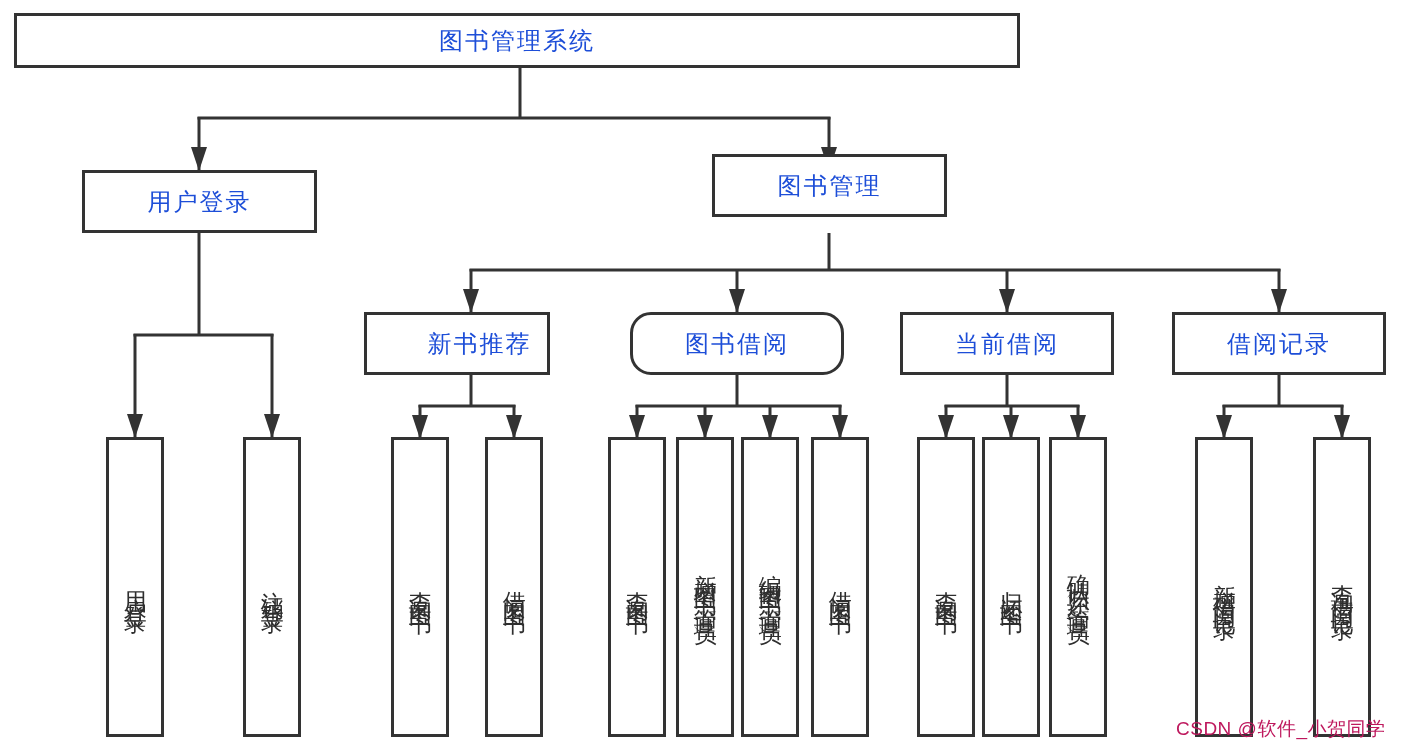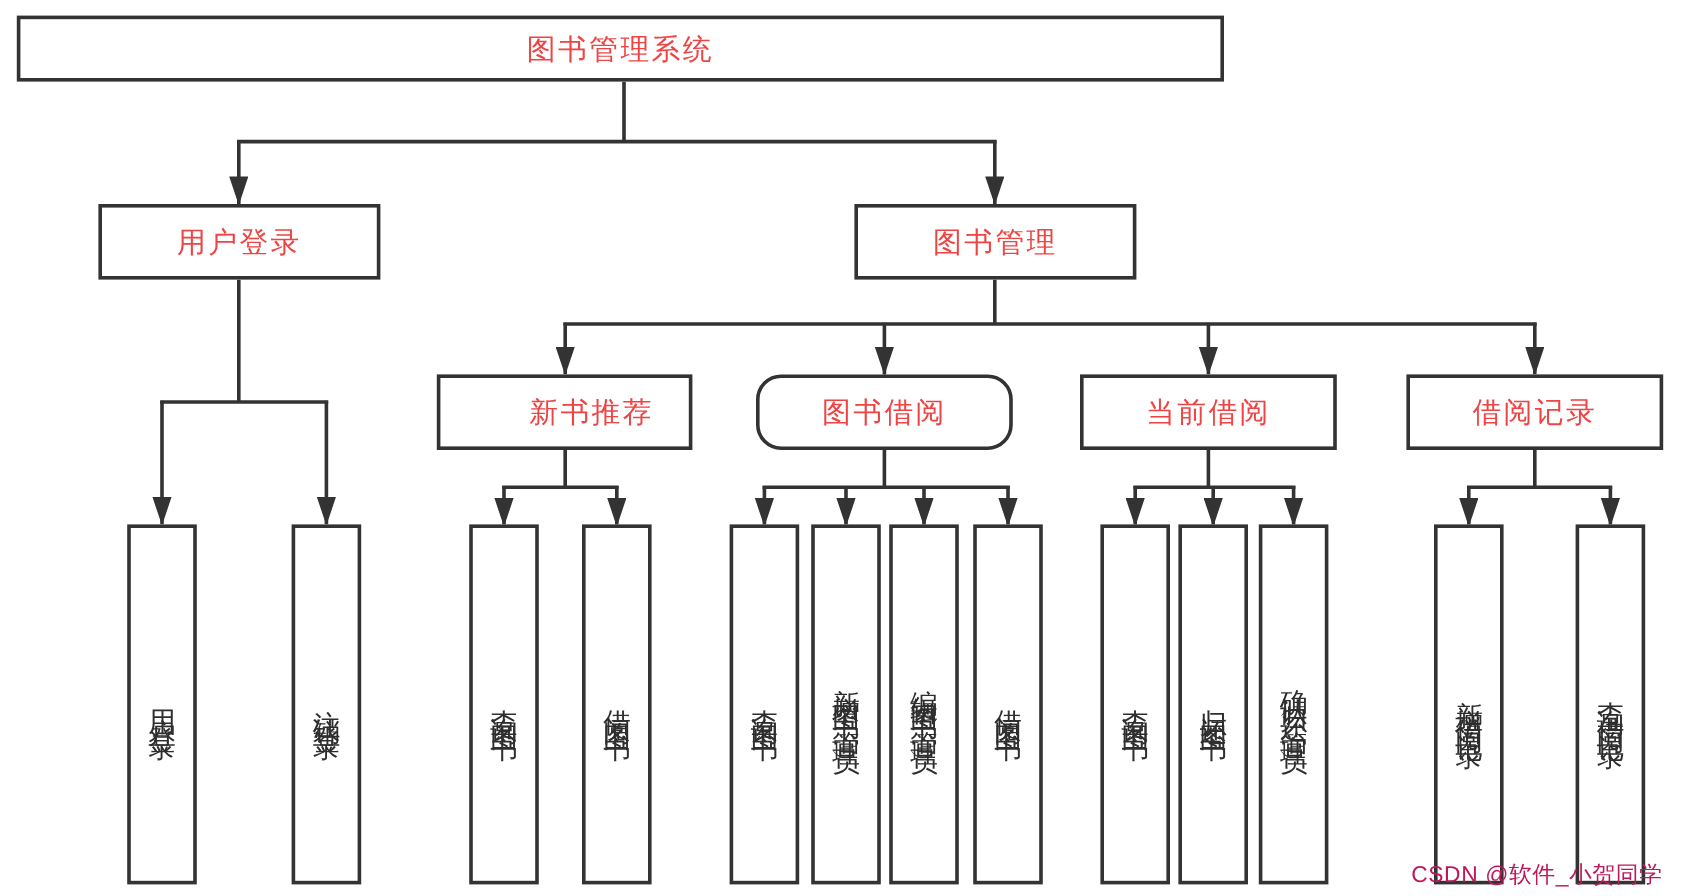--- a/index.html
+++ b/index.html
@@ -8,21 +8,21 @@
     width:1405px;height:747px;
     background:#ffffff;
     font-family:"Liberation Sans","DejaVu Sans",sans-serif;
     overflow:hidden;
   }
   #wires{position:absolute;left:0;top:0;width:1405px;height:747px;}
   .hbox{
     position:absolute;box-sizing:border-box;
     border:3px solid #333333;background:#ffffff;
     display:flex;align-items:center;justify-content:center;
-    font-size:24px;letter-spacing:2px;color:#ef4444;
+    font-size:24px;letter-spacing:2px;color:#1d4ed8;
     white-space:nowrap;z-index:2;
   }
   .vbox{
     position:absolute;box-sizing:border-box;
     border:3px solid #333333;background:#ffffff;
     display:flex;align-items:center;justify-content:center;
     z-index:2;
   }
   .vbox span{
     writing-mode:vertical-rl;text-orientation:mixed;
@@ -78,23 +78,23 @@
     <line x1="1011" y1="405" x2="1011" y2="438" stroke="#333333" stroke-width="3" marker-end="url(#ah)"></line>
     <line x1="1078" y1="405" x2="1078" y2="438" stroke="#333333" stroke-width="3" marker-end="url(#ah)"></line>
 
     <line x1="1224" y1="405" x2="1224" y2="438" stroke="#333333" stroke-width="3" marker-end="url(#ah)"></line>
     <line x1="1342" y1="405" x2="1342" y2="438" stroke="#333333" stroke-width="3" marker-end="url(#ah)"></line>
   </svg>
 
   <div class="hbox" style="left:14px;top:13px;width:1006px;height:55px;">图书管理系统</div>
 
   <div class="hbox" style="left:82px;top:170px;width:235px;height:63px;">用户登录</div>
-  <div class="hbox" style="left:712px;top:170px;width:235px;height:63px;">图书管理</div>
+  <div class="hbox" style="left:712px;top:154px;width:235px;height:63px;">图书管理</div>
 
-  <div class="hbox" style="left:364px;top:312px;width:213px;height:63px;padding-left:45px;">新书推荐</div>
+  <div class="hbox" style="left:364px;top:312px;width:186px;height:63px;padding-left:45px;">新书推荐</div>
   <div class="hbox" style="left:630px;top:312px;width:214px;height:63px;border-radius:21px;">图书借阅</div>
   <div class="hbox" style="left:1172px;top:312px;width:214px;height:63px;">借阅记录</div>
   <div class="hbox" style="left:900px;top:312px;width:214px;height:63px;">当前借阅</div>
 
   <div class="vbox" style="left:106px;top:437px;width:58px;height:300px;">
     <span>用户登录</span>
   </div>
   <div class="vbox" style="left:243px;top:437px;width:58px;height:300px;">
     <span>注销登录</span>
   </div>

